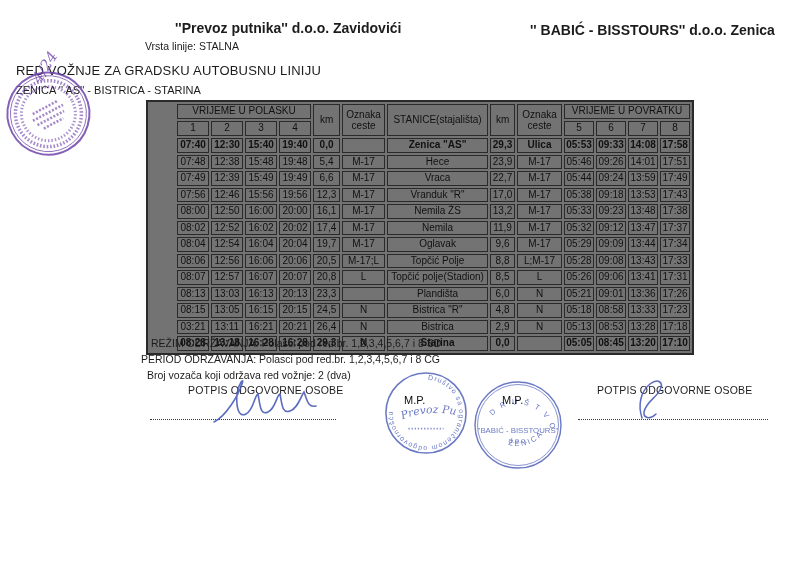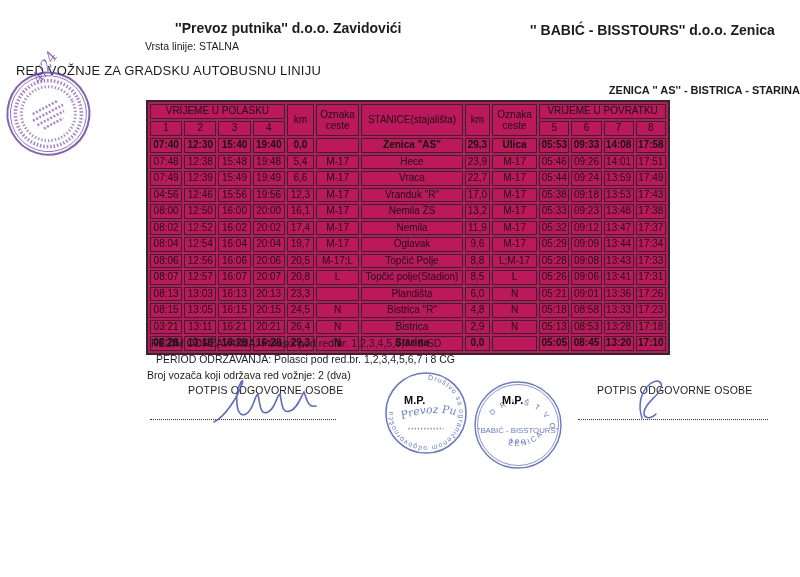--- a/index.html
+++ b/index.html
@@ -4,41 +4,41 @@
 <style>
   html,body{margin:0;padding:0}
   body{
     width:800px;height:577px;background:#ffffff;position:relative;
     font-family:"Liberation Sans",sans-serif;color:#1c1c1c;overflow:hidden;
   }
   .abs{position:absolute}
   .company{font-weight:bold;font-size:14px;white-space:nowrap}
   .linetype{font-size:10.5px}
   .doc-title{font-size:13px;text-align:left;letter-spacing:.2px}
-  .doc-subtitle{font-size:11px;font-weight:bold;text-align:right}
+  .doc-subtitle{font-size:11px;font-weight:normal;text-align:left}
 
   table.timetable{
     border-collapse:separate;border-spacing:2px;
-    border:2px solid #2a2a2a;background:#be185d;table-layout:fixed;
-    font-size:10px;line-height:1.05;
+    border:2px solid #2a2a2a;background:#737373;table-layout:fixed;
+    font-size:10px;line-height:1.05;padding-left:27px;
   }
   table.timetable th,table.timetable td{
     border:1px solid #2a2a2a;text-align:center;vertical-align:middle;
     padding:1px 0;box-sizing:border-box;overflow:hidden;white-space:nowrap;
     font-weight:400;color:#111;
   }
   table.timetable thead th{font-size:10px;height:15px}
   table.timetable td{height:11.6px}
   tr.bold-row td{font-weight:700}
   .twoline{line-height:1.1}
 
   .footer-line{font-size:10.5px;white-space:nowrap}
   .potpis{font-size:10.5px;white-space:nowrap;letter-spacing:.2px}
   .dotline{border-bottom:1.6px dotted #3a3a3a;height:0}
-  .mp{font-size:11px;font-weight:bold;color:#0c0c0c;z-index:5}
+  .mp{font-size:11px;font-weight:normal;color:#0c0c0c;z-index:5}
 
   .stamp{opacity:.82}
   .corner-note{
     font-family:"DejaVu Serif",serif;font-style:italic;font-size:15px;
     color:#7a4fb0;transform:rotate(-58deg);opacity:.85;
   }
 </style>
 </head>
 <body>
 
@@ -139,21 +139,21 @@
         <td>M-17</td>
         <td>Vraca</td>
         <td>22,7</td>
         <td>M-17</td>
         <td>05:44</td>
         <td>09:24</td>
         <td>13:59</td>
         <td>17:49</td>
       </tr>
       <tr>
-        <td>04:56</td>
+        <td>07:56</td>
         <td>12:46</td>
         <td>15:56</td>
         <td>19:56</td>
         <td>12,3</td>
         <td>M-17</td>
         <td>Vranduk "R"</td>
         <td>17,0</td>
         <td>M-17</td>
         <td>05:38</td>
         <td>09:18</td>
@@ -292,21 +292,21 @@
         <td></td>
         <td>05:05</td>
         <td>08:45</td>
         <td>13:20</td>
         <td>17:10</td>
       </tr>
     </tbody>
 </table>
 
 <div class="abs footer-line" style="left:151px;top:337px">REŽIM ODRŽAVANJA: Polasci pod red.br. 1,2,3,4,5,6,7 i 8 SD</div>
-<div class="abs footer-line" style="left:156px;top:353px">PERIOD ODRŽAVANJA: Polasci pod red.br. 1,2,3,4,5,6,7 i 8 CG</div>
+<div class="abs footer-line" style="left:141px;top:353px">PERIOD ODRŽAVANJA: Polasci pod red.br. 1,2,3,4,5,6,7 i 8 CG</div>
 <div class="abs footer-line" style="left:147px;top:369px">Broj vozača koji održava red vožnje: 2 (dva)</div>
 
 <div class="abs potpis" style="left:188px;top:384px">POTPIS ODGOVORNE OSOBE</div>
 <div class="abs potpis" style="left:597px;top:384px">POTPIS ODGOVORNE OSOBE</div>
 
 <div class="abs dotline" style="left:150px;top:419px;width:186px"></div>
 <div class="abs dotline" style="left:578px;top:419px;width:190px"></div>
 
 <svg class="abs" style="left:208px;top:378px" width="130" height="50" viewBox="0 0 130 50">
   <path d="M6,44 C18,38 30,18 34,6 C37,-2 30,6 29,16 C28,28 30,40 38,36 C46,32 46,18 50,16 C52,26 52,38 60,34 C68,30 68,18 72,16 C74,26 74,36 82,33 C90,30 92,20 96,14 C99,22 100,30 108,28" fill="none" stroke="#4a5cb8" stroke-width="1.6" stroke-linecap="round" opacity="0.9"></path>

